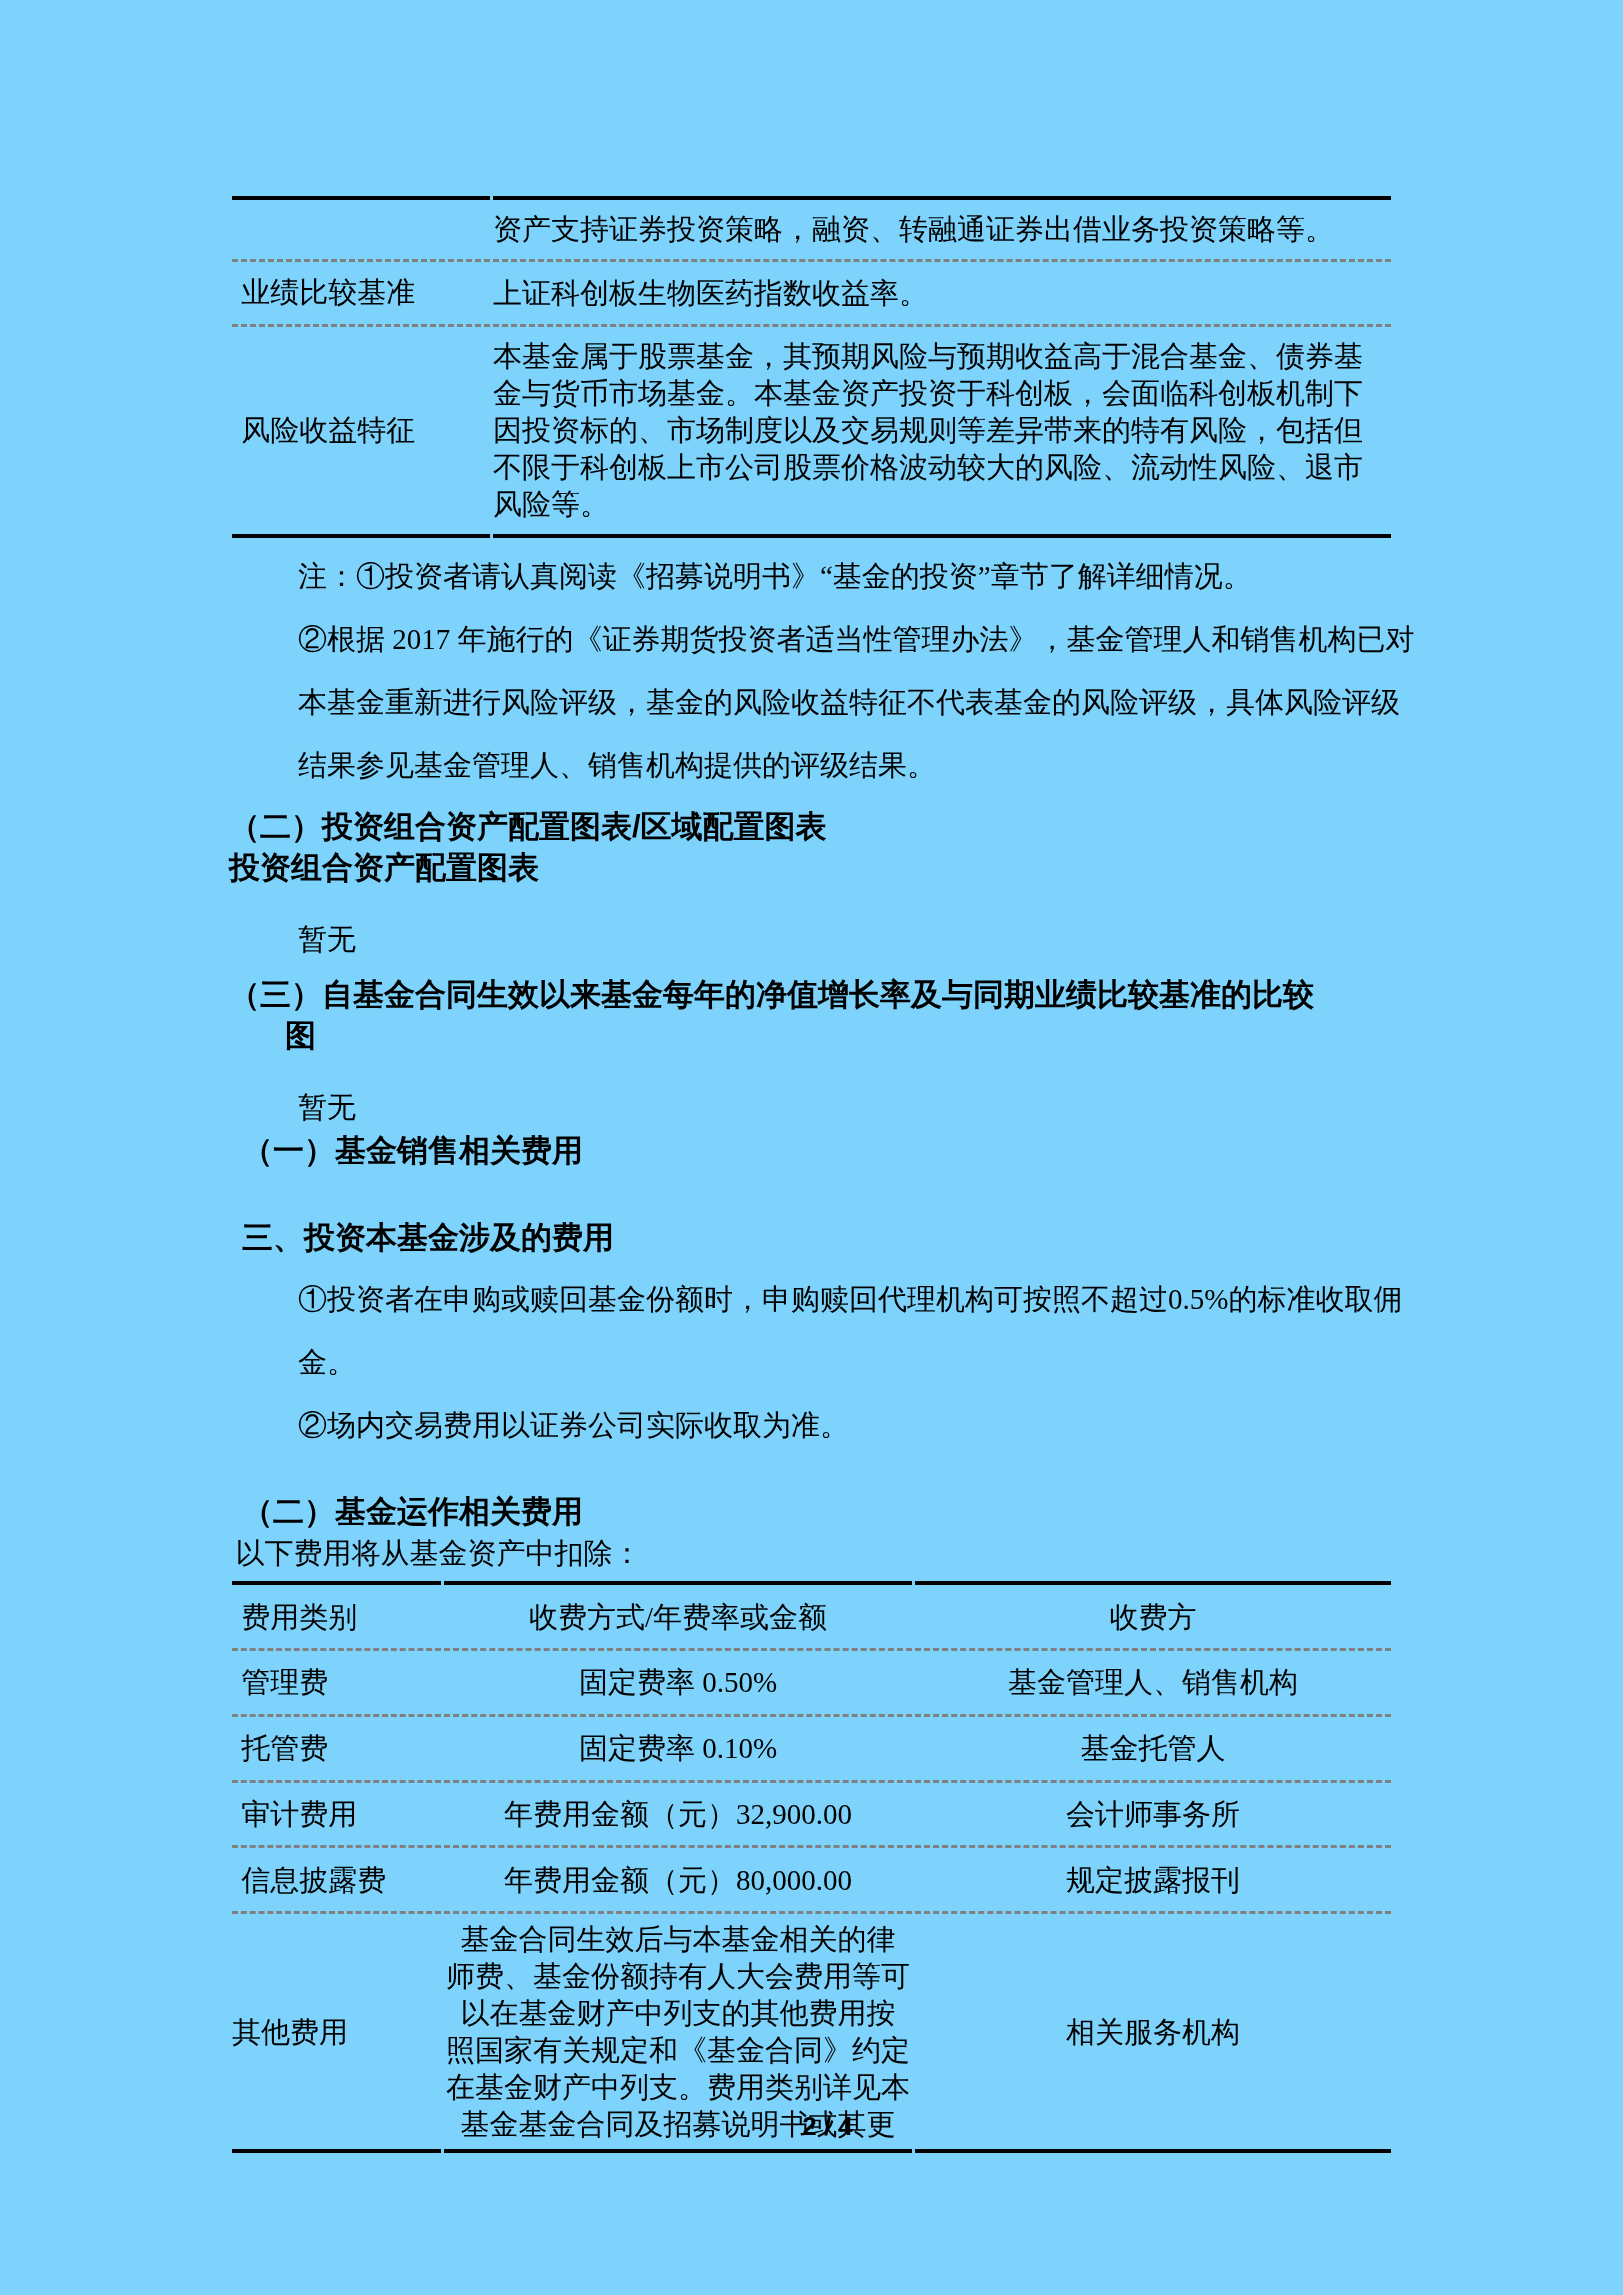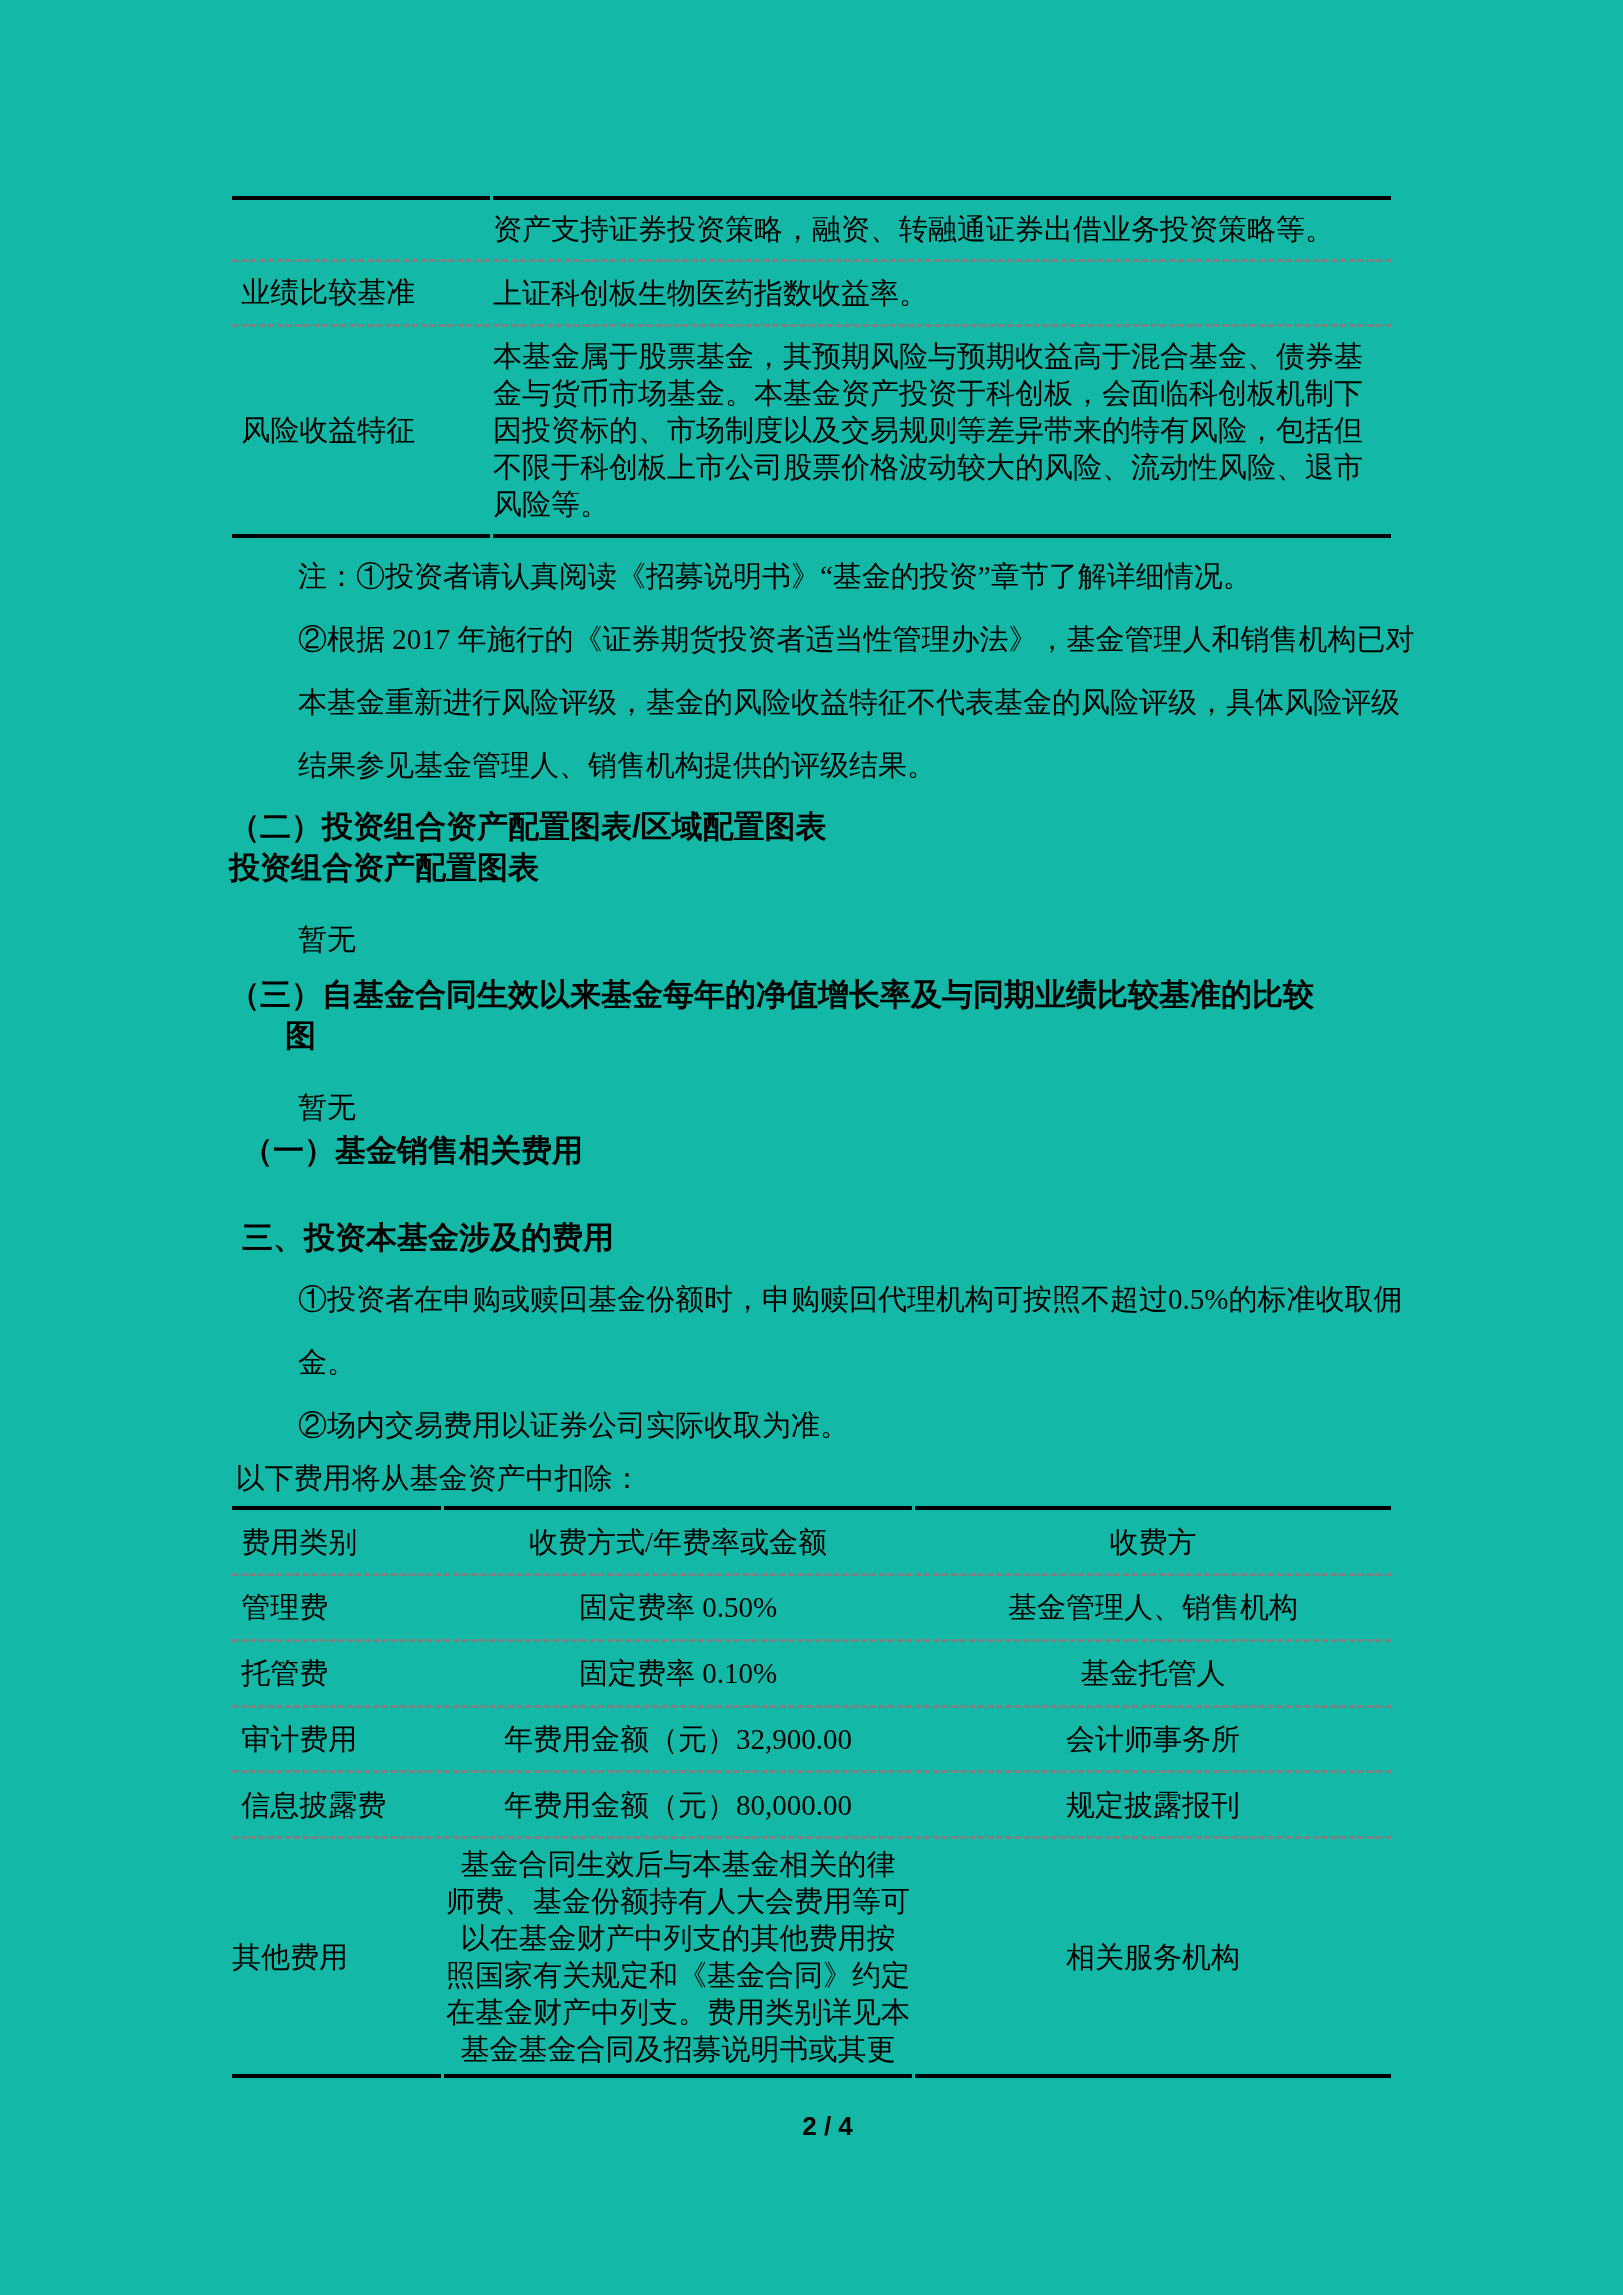--- a/index.html
+++ b/index.html
@@ -1,21 +1,21 @@
 <!DOCTYPE html>
 <html style="font-size:10.5px"><head>
 <meta charset="utf-8">
 <style>
   * { box-sizing: border-box; }
   html, body { margin: 0; padding: 0; background: #ffffff; }
   .page {
     position: relative;
     width: 1623px;
     height: 2295px;
-    background: #14b8a6;
+    background: #7dd3fc;
     color: #000000;
     font-family: "Liberation Serif", serif;
     overflow: hidden;
   }
   .content {
     position: absolute;
     left: 229px;
     top: 196px;
     width: 1165px;
   }
@@ -152,20 +152,21 @@
     <div class="empty-val">暂无</div>
 
     <div class="hd hd-sales">（一）基金销售相关费用</div>
     <div class="hd hd-fees">三、投资本基金涉及的费用</div>
     <div class="para">
       <div class="para-line">①投资者在申购或赎回基金份额时，申购赎回代理机构可按照不超过0.5%的标准收取佣</div>
       <div class="para-line">金。</div>
       <div class="para-line">②场内交易费用以证券公司实际收取为准。</div>
     </div>
 
+    <div class="hd hd-ops">（二）基金运作相关费用</div>
     <div class="ops-intro">以下费用将从基金资产中扣除：</div>
 
     <table class="fee-table">
       <tbody>
         <tr class="first">
           <td class="cat">费用类别</td>
           <td class="mid">收费方式/年费率或金额</td>
           <td class="payee">收费方</td>
         </tr>
         <tr>

